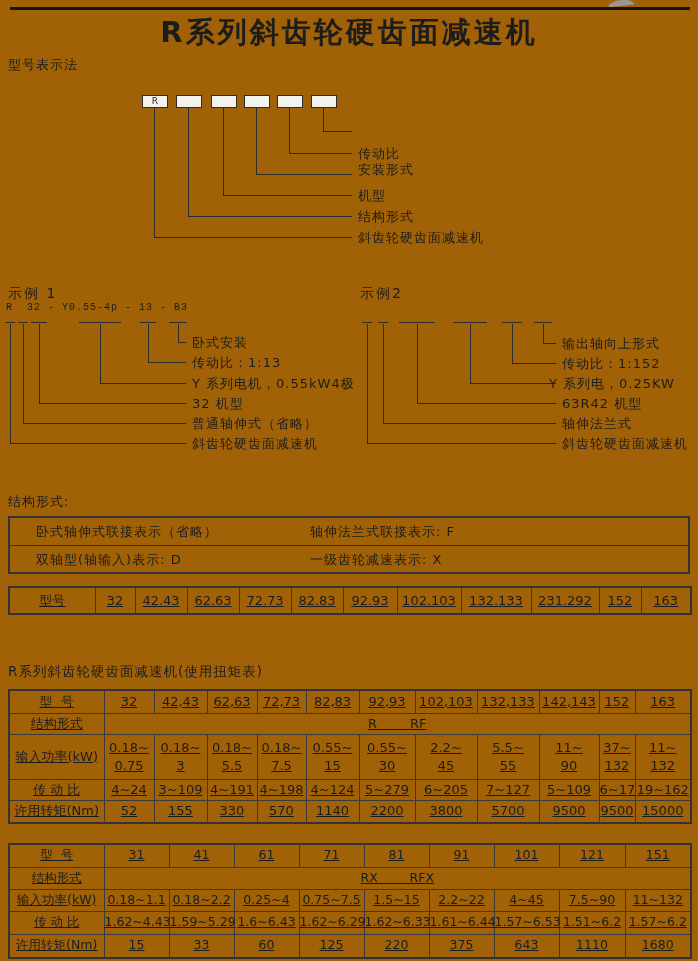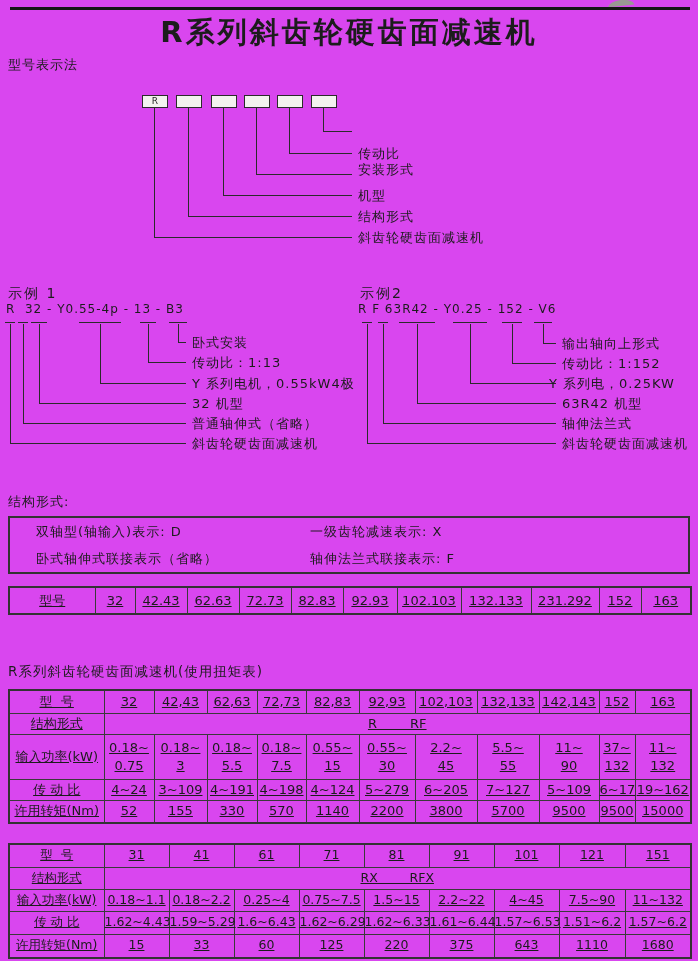--- a/index.html
+++ b/index.html
@@ -1,35 +1,35 @@
 <!DOCTYPE html>
 <html><head>
 <meta charset="utf-8">
 <style>
   html,body{margin:0;padding:0;}
   body{background:#d8d7d5;}
   .page{
     position:relative;
     width:698px;height:961px;
     margin:0 auto;
-    background:#d946ef;
+    background:#a16207;
     font-family:"DejaVu Sans","Liberation Sans",sans-serif;
     color:#1c1c1c;
     overflow:hidden;
   }
   .abs{position:absolute;}
   .top-rule{left:10px;top:7px;width:680px;height:3px;background:#151515;}
   .scan-artifact{left:608px;top:0px;width:26px;height:6px;background:#9a9894;border-radius:50% 50% 0 0 / 100% 100% 0 0;transform:rotate(-6deg);}
   .page-title{left:0;top:13px;width:698px;text-align:center;font-size:29px;font-weight:bold;letter-spacing:3px;}
   .label-sm{font-size:13px;letter-spacing:1px;}
   .code-box{border:1px solid #2b2b2b;width:24px;height:11px;background:#f3f2ef;font-size:9px;line-height:11px;text-align:center;}
   .vline{position:absolute;width:1px;background:#2b2b2b;}
   .hline{position:absolute;height:1px;background:#2b2b2b;}
   .diag-label{position:absolute;font-size:13px;letter-spacing:1px;white-space:nowrap;}
-  .code-line{position:absolute;font-size:12px;letter-spacing:1px;white-space:pre;}
+  .code-line{position:absolute;font-size:10px;letter-spacing:1px;white-space:pre;font-family:Liberation Mono, monospace;}
   .ex-heading{position:absolute;font-size:14px;letter-spacing:2px;}
   
   .struct-table{left:8px;top:516px;width:678px;height:54px;border:2px solid #333;}
   .struct-row{position:relative;height:27px;line-height:27px;font-size:13px;letter-spacing:1px;}
   .struct-row.first{border-bottom:1px solid #333;}
   .struct-left{position:absolute;left:26px;}
   .struct-right{position:absolute;left:300px;}
   
   table{border-collapse:collapse;table-layout:fixed;}
   .dtable{position:absolute;border:2px solid #333;text-decoration:underline;}
@@ -114,21 +114,20 @@
   <div class="hline" style="left:10px;top:443px;width:176px;"></div>
 
   <div class="diag-label" style="left:192px;top:334px;">卧式安装</div>
   <div class="diag-label" style="left:192px;top:354px;">传动比：1:13</div>
   <div class="diag-label" style="left:192px;top:375px;">Y 系列电机，0.55kW4极</div>
   <div class="diag-label" style="left:192px;top:395px;">32 机型</div>
   <div class="diag-label" style="left:192px;top:415px;">普通轴伸式（省略）</div>
   <div class="diag-label" style="left:192px;top:435px;">斜齿轮硬齿面减速机</div>
 
   <div class="ex-heading" style="left:360px;top:285px;">示例2</div>
-  <div class="code-line" style="left:358px;top:302px;">R F 63R42 - Y0.25 - 152 - V6</div>
 
   <div class="hline" style="left:362px;top:322px;width:10px;"></div>
   <div class="hline" style="left:378px;top:322px;width:10px;"></div>
   <div class="hline" style="left:399px;top:322px;width:36px;"></div>
   <div class="hline" style="left:453px;top:322px;width:34px;"></div>
   <div class="hline" style="left:502px;top:322px;width:20px;"></div>
   <div class="hline" style="left:534px;top:322px;width:18px;"></div>
 
   <div class="vline" style="left:543px;top:324px;height:19px;"></div>
   <div class="hline" style="left:543px;top:343px;width:13px;"></div>
@@ -145,27 +144,27 @@
 
   <div class="diag-label" style="left:562px;top:335px;">输出轴向上形式</div>
   <div class="diag-label" style="left:562px;top:355px;">传动比：1:152</div>
   <div class="diag-label" style="left:549px;top:375px;">Y 系列电，0.25KW</div>
   <div class="diag-label" style="left:562px;top:395px;">63R42 机型</div>
   <div class="diag-label" style="left:562px;top:415px;">轴伸法兰式</div>
   <div class="diag-label" style="left:562px;top:435px;">斜齿轮硬齿面减速机</div>
 
   <div class="abs label-sm" style="left:8px;top:493px;">结构形式:</div>
   <div class="abs struct-table">
+    <div class="struct-row first">
+      <span class="struct-left">卧式轴伸式联接表示（省略）</span>
+      <span class="struct-right">轴伸法兰式联接表示: F</span>
+    </div>
     <div class="struct-row">
       <span class="struct-left">双轴型(轴输入)表示: D</span>
       <span class="struct-right">一级齿轮减速表示: X</span>
-    </div>
-    <div class="struct-row first">
-      <span class="struct-left">卧式轴伸式联接表示（省略）</span>
-      <span class="struct-right">轴伸法兰式联接表示: F</span>
     </div>
   </div>
 
   <table class="dtable weight-table">
     <colgroup>
       <col style="width:86px">
         <col style="width:40px">
         <col style="width:52px">
         <col style="width:52px">
       <col style="width:52px">

